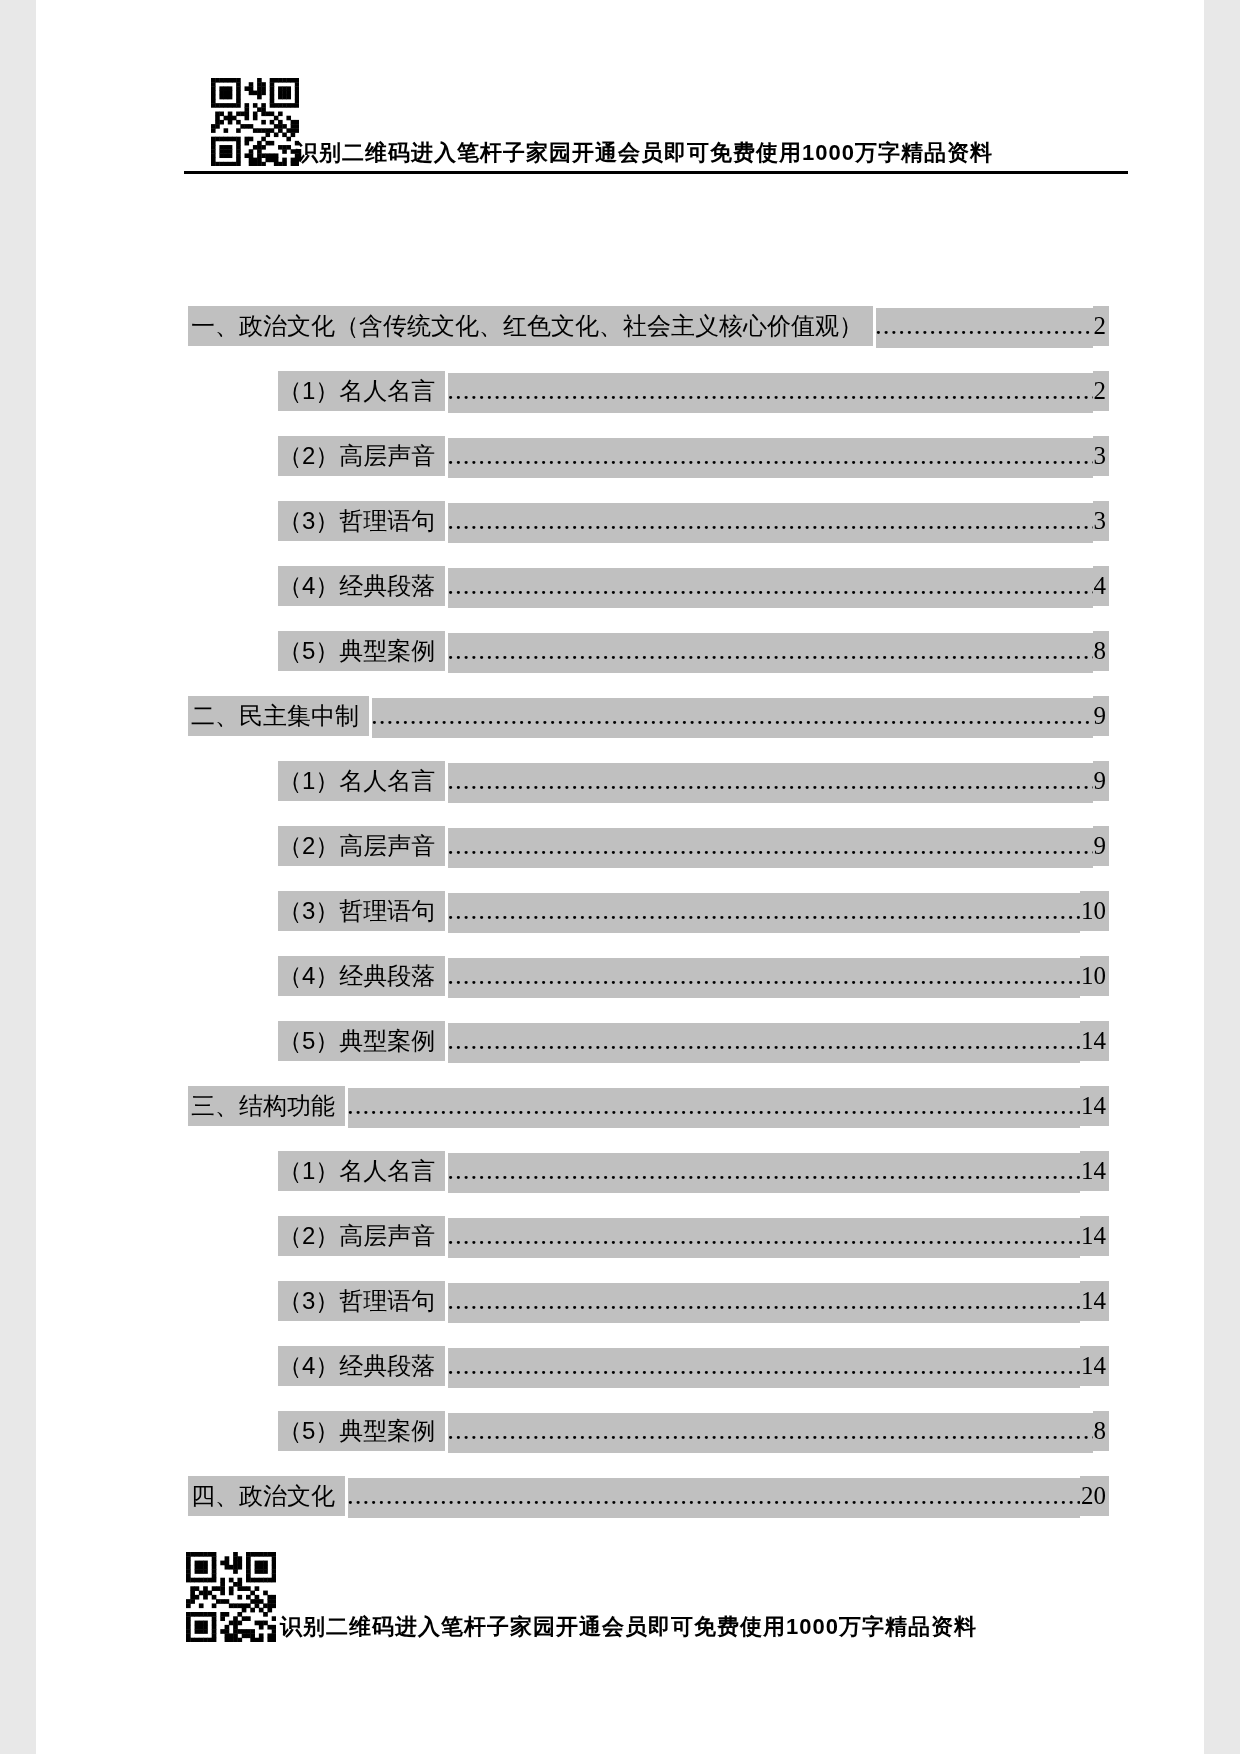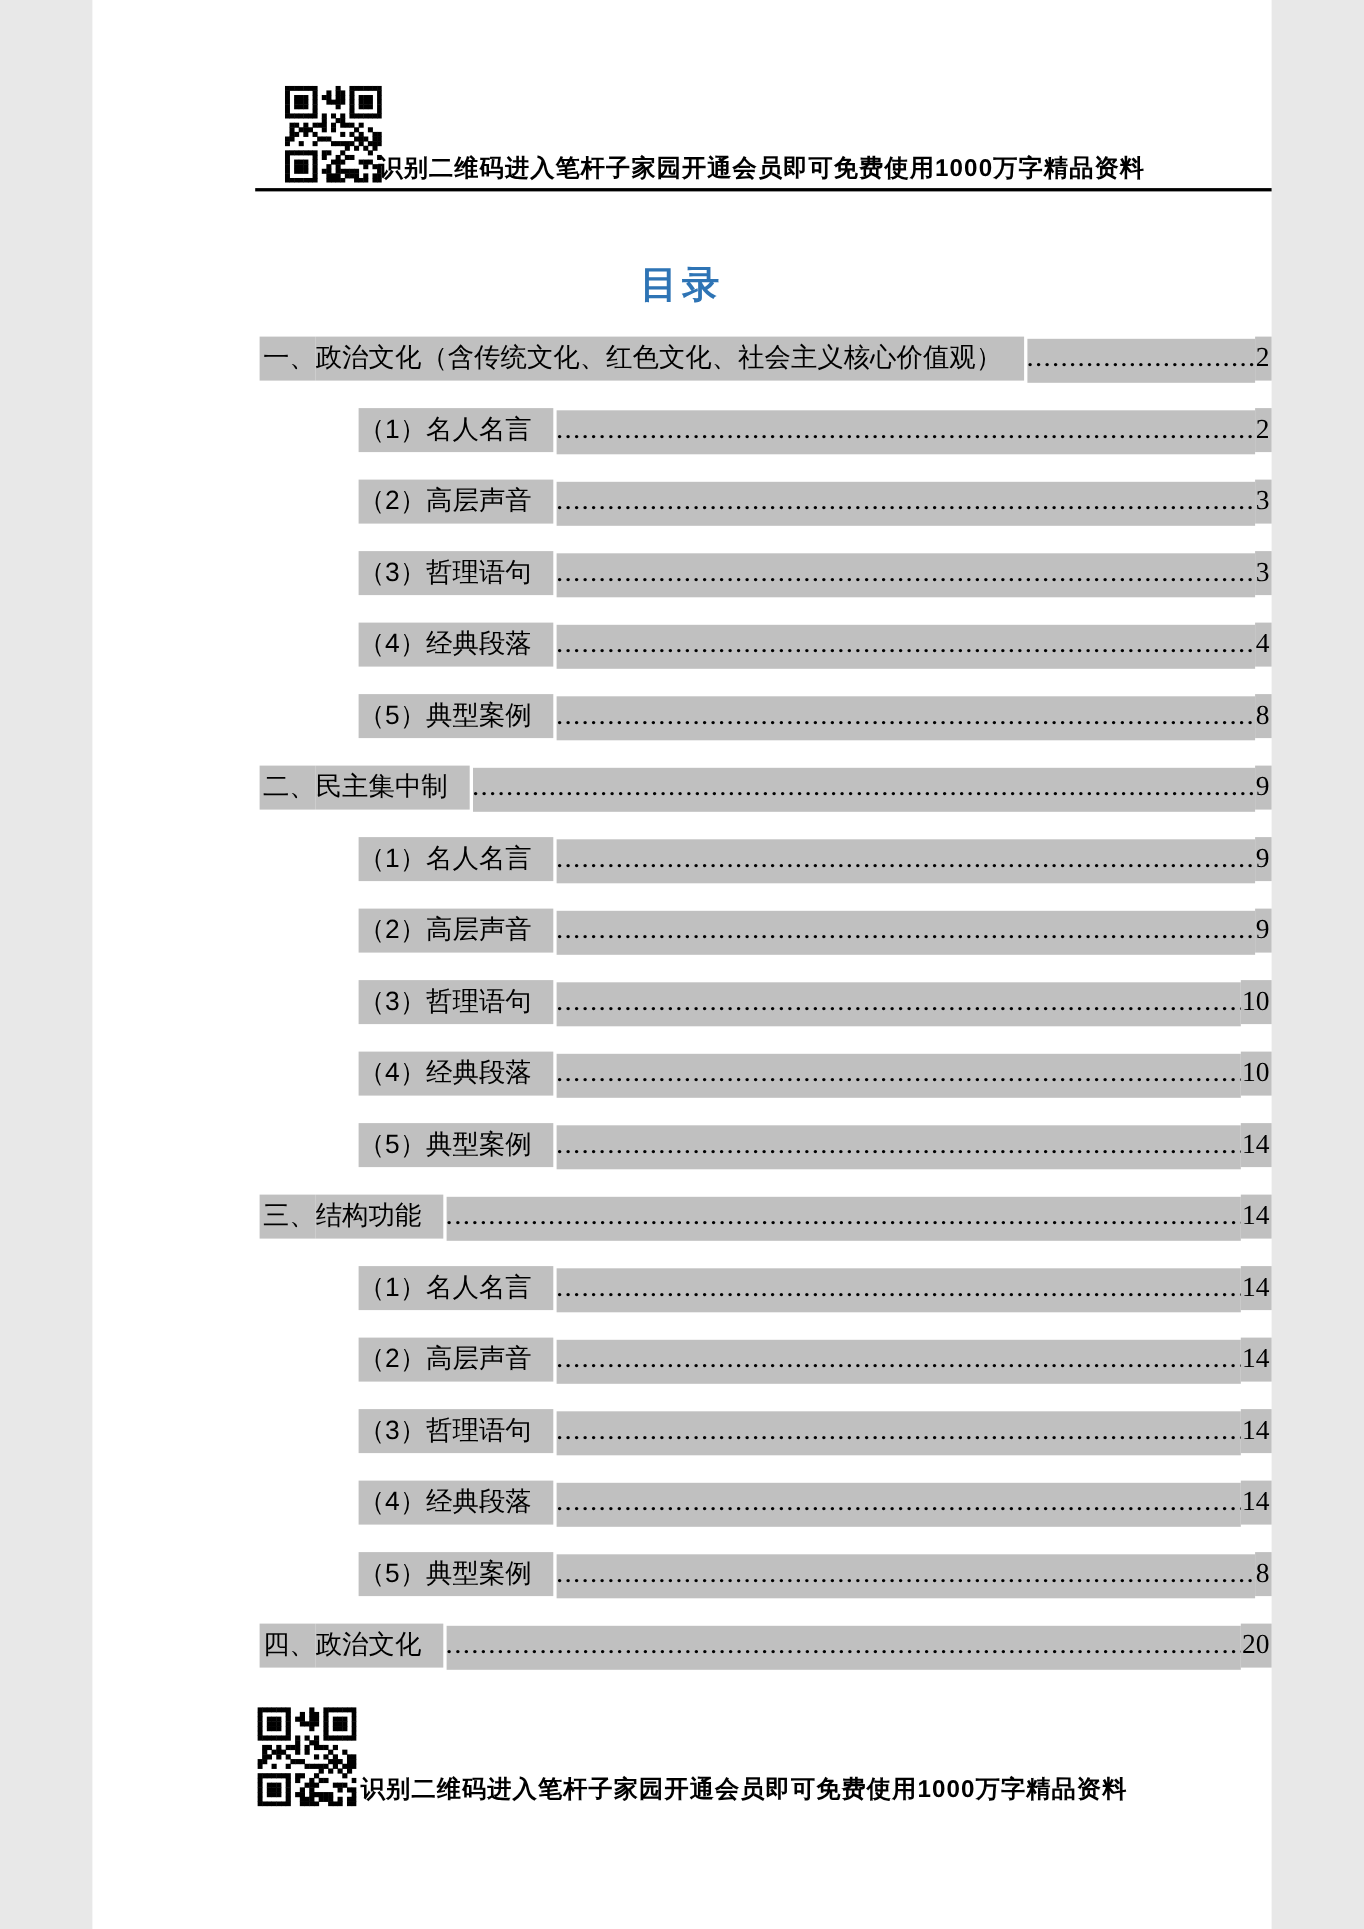--- a/index.html
+++ b/index.html
@@ -1,18 +1,18 @@
 <!DOCTYPE html>
 <html><head>
 <meta charset="utf-8">
 <style>
   html,body{margin:0;padding:0;background:#e8e8e8;}
   .page{
     position:relative;
-    width:1072px;height:1754px;
+    width:1168px;height:1754px;
     background:#ffffff;
     margin:0 auto;
     overflow:hidden;
     font-family:"Liberation Sans","DejaVu Sans",sans-serif;
     color:#000;
   }
   
   .hdr-qr{position:absolute;left:175px;top:78px;width:88px;height:88px;}
   .ftr-qr{position:absolute;left:150px;top:1552px;width:90px;height:90px;}
   .hdr-notice{
@@ -45,21 +45,21 @@
   .toc-row.lvl2{margin-left:90px;}
   .toc-num{
     background:#c0c0c0;
     font-size:24px;
     padding-left:3px;
   }
   .toc-label{
     background:#c0c0c0;
     font-size:24px;
     margin-right:3px; 
-    padding-right:20px;
+    padding-right:10px;
   }
   .toc-dots{
     flex:1;overflow:hidden;
     background:#c0c0c0;
     font-family:"Liberation Serif","DejaVu Serif",serif;
     font-size:19px;font-weight:bold;letter-spacing:3px;
   }
   .toc-page{
     background:#c0c0c0;
     font-family:"Liberation Serif","DejaVu Serif",serif;
@@ -297,21 +297,20 @@
         <rect x="50.29" y="83.81" width="4.59" height="4.59" fill="#000"></rect>
         <rect x="62.86" y="83.81" width="4.59" height="4.59" fill="#000"></rect>
         <rect x="67.05" y="83.81" width="4.59" height="4.59" fill="#000"></rect>
         <rect x="71.24" y="83.81" width="4.59" height="4.59" fill="#000"></rect>
         <rect x="79.62" y="83.81" width="4.59" height="4.59" fill="#000"></rect>
         <rect x="83.81" y="83.81" width="4.59" height="4.59" fill="#000"></rect>
       </svg></div>
   <div class="hdr-notice">识别二维码进入笔杆子家园开通会员即可免费使用1000万字精品资料</div>
   <div class="hdr-rule"></div>
 
-  <div class="doc-title">目录</div>
 
   <div class="toc">
       <div class="toc-row lvl1">
       <span class="toc-num">一、</span>
       <span class="toc-label">政治文化（含传统文化、红色文化、社会主义核心价值观）</span>
       <span class="toc-dots"></span>
       <span class="toc-page">2</span>
     </div>
       <div class="toc-row lvl2">
 

